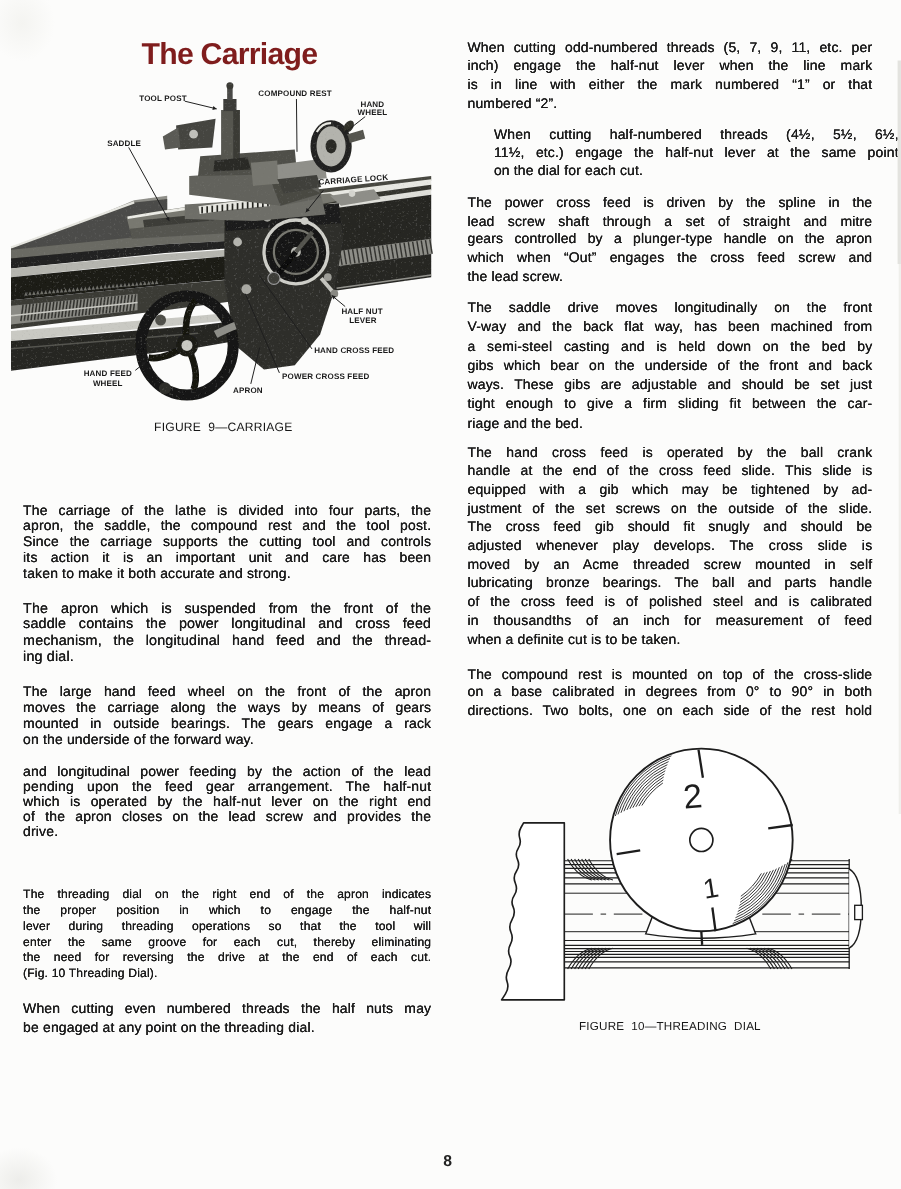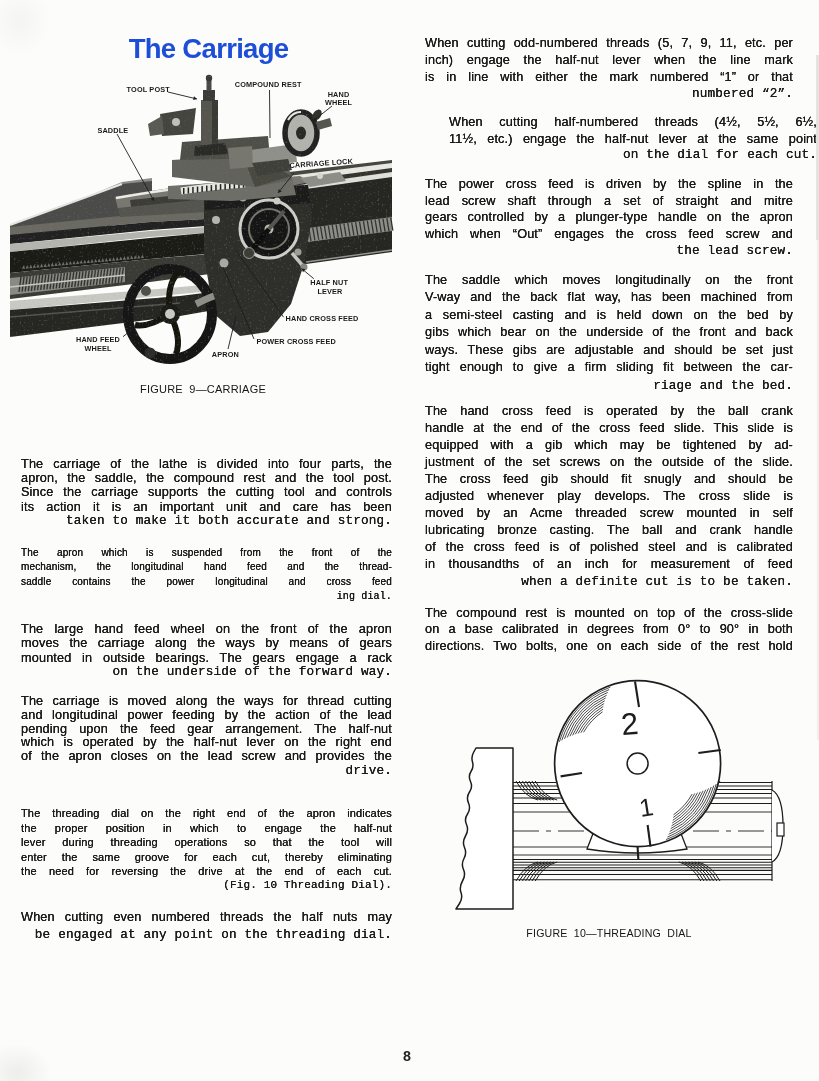--- a/index.html
+++ b/index.html
@@ -1,20 +1,20 @@
 <!DOCTYPE html>
 <html><head><meta charset="utf-8"><style>
 html,body{margin:0;padding:0;}
 body{width:819px;height:1081px;position:relative;background:#fcfcfb;overflow:hidden;font-family:"Liberation Sans",sans-serif;color:#1b1b1b;}
 .para{position:absolute;letter-spacing:0.15px;text-shadow:0 0 0.55px rgba(20,20,20,0.95),0 0 0.3px rgba(20,20,20,0.5);}
 .jl{text-align:justify;text-align-last:justify;white-space:normal;}
-.el{text-align:right;font-family:Liberation Mono, monospace;}
+.el{text-align:left;}
 .cap{position:absolute;font-weight:400;text-align:center;letter-spacing:0.2px;color:#161616;}
 </style></head><body>
-<div style="position:absolute;left:23px;top:34.9px;width:371px;text-align:center;font-size:27.5px;font-weight:700;line-height:28px;color:#1d4ed8;letter-spacing:-0.7px;">The Carriage</div>
+<div style="position:absolute;left:23px;top:34.9px;width:371px;text-align:center;font-size:27.5px;font-weight:700;line-height:28px;color:#7f1d1d;letter-spacing:-0.7px;">The Carriage</div>
 <svg style="position:absolute;left:0px;top:70px" width="410" height="325" viewBox="0 0 410 325">
 <defs>
       <filter id="grain" x="-2%" y="-2%" width="104%" height="104%">
         <feTurbulence type="fractalNoise" baseFrequency="0.5" numOctaves="2" seed="11" result="n"></feTurbulence>
         <feColorMatrix in="n" type="matrix" values="0 0 0 0 0.25  0 0 0 0 0.25  0 0 0 0 0.24  0.45 0.45 0.45 0 -0.75" result="dk"></feColorMatrix>
         <feColorMatrix in="n" type="matrix" values="0 0 0 0 0.92  0 0 0 0 0.92  0 0 0 0 0.90  -0.45 -0.45 -0.45 0 0.35" result="lt"></feColorMatrix>
         <feMerge result="nz">
           <feMergeNode in="dk"></feMergeNode>
           <feMergeNode in="lt"></feMergeNode>
         </feMerge>
@@ -241,34 +241,33 @@
 </svg>
 <div class="cap" style="left:17px;top:382.7px;width:372px;font-size:11px;line-height:12px;">FIGURE&nbsp; 9—CARRIAGE</div>
 <div class="cap" style="left:430px;top:926.8px;width:358px;font-size:10.6px;line-height:12px;">FIGURE&nbsp; 10—THREADING&nbsp; DIAL</div>
 <div class="para" style="left:21px;top:457.00px;width:371px;font-size:12.7px;line-height:14.2px;">
 <div class="jl">The carriage of the lathe is divided into four parts, the</div>
 <div class="jl">apron, the saddle, the compound rest and the tool post.</div>
 <div class="jl">Since the carriage supports the cutting tool and controls</div>
 <div class="jl">its action it is an important unit and care has been</div>
 <div class="el">taken to make it both accurate and strong.</div>
 </div>
-<div class="para" style="left:21px;top:545.78px;width:371px;font-size:10px;line-height:14.63px;">
+<div class="para" style="left:21px;top:545.78px;width:371px;font-size:13px;line-height:14.63px;">
 <div class="jl">The apron which is suspended from the front of the</div>
+<div class="jl">saddle contains the power longitudinal and cross feed</div>
 <div class="jl">mechanism, the longitudinal hand feed and the thread-</div>
-<div class="jl">saddle contains the power longitudinal and cross feed</div>
 <div class="el">ing dial.</div>
 </div>
 <div class="para" style="left:21px;top:621.61px;width:371px;font-size:12.7px;line-height:14.57px;">
 <div class="jl">The large hand feed wheel on the front of the apron</div>
 <div class="jl">moves the carriage along the ways by means of gears</div>
 <div class="jl">mounted in outside bearings.  The gears engage a rack</div>
 <div class="el">on the underside of the forward way.</div>
 </div>
 <div class="para" style="left:21px;top:694.75px;width:371px;font-size:12.7px;line-height:13.9px;">
-<div class="jl">The carriage is moved along the ways for thread cutting</div>
 <div class="jl">and longitudinal power feeding by the action of the lead</div>
 <div class="jl">pending upon the feed gear arrangement.  The half-nut</div>
 <div class="jl">which is operated by the half-nut lever on the right end</div>
 <div class="jl">of the apron closes on the lead screw and provides the</div>
 <div class="el">drive.</div>
 </div>
 <div class="para" style="left:21px;top:806.39px;width:371px;font-size:11px;line-height:14.42px;">
 <div class="jl">The threading dial on the right end of the apron indicates</div>
 <div class="jl">the proper position in which to engage the half-nut</div>
 <div class="jl">lever during threading operations so that the tool will</div>
@@ -292,37 +291,37 @@
 <div class="el">on the dial for each cut.</div>
 </div>
 <div class="para" style="left:425px;top:175.95px;width:368px;font-size:12.7px;line-height:16.7px;">
 <div class="jl">The power cross feed is driven by the spline in the</div>
 <div class="jl">lead screw shaft through a set of straight and mitre</div>
 <div class="jl">gears controlled by a plunger-type handle on the apron</div>
 <div class="jl">which when “Out” engages the cross feed screw and</div>
 <div class="el">the lead screw.</div>
 </div>
 <div class="para" style="left:425px;top:271.85px;width:368px;font-size:12.7px;line-height:17.5px;">
-<div class="jl">The saddle which moves longitudinally on the front</div>
+<div class="jl">The saddle drive moves longitudinally on the front</div>
 <div class="jl">V-way and the back flat way, has been machined from</div>
 <div class="jl">a semi-steel casting and is held down on the bed by</div>
 <div class="jl">gibs which bear on the underside of the front and back</div>
 <div class="jl">ways.  These gibs are adjustable and should be set just</div>
 <div class="jl">tight enough to give a firm sliding fit between the car-</div>
 <div class="el">riage and the bed.</div>
 </div>
 <div class="para" style="left:425px;top:402.77px;width:368px;font-size:12.7px;line-height:17.05px;">
 <div class="jl">The hand cross feed is operated by the ball crank</div>
 <div class="jl">handle at the end of the cross feed slide.  This slide is</div>
 <div class="jl">equipped with a gib which may be tightened by ad-</div>
 <div class="jl">justment of the set screws on the outside of the slide.</div>
 <div class="jl">The cross feed gib should fit snugly and should be</div>
 <div class="jl">adjusted whenever play develops.  The cross slide is</div>
 <div class="jl">moved by an Acme threaded screw mounted in self</div>
-<div class="jl">lubricating bronze casting.  The ball and crank handle</div>
+<div class="jl">lubricating bronze bearings.  The ball and parts handle</div>
 <div class="jl">of the cross feed is of polished steel and is calibrated</div>
 <div class="jl">in thousandths of an inch for measurement of feed</div>
 <div class="el">when a definite cut is to be taken.</div>
 </div>
 <div class="para" style="left:425px;top:604.67px;width:368px;font-size:12.7px;line-height:16.65px;">
 <div class="jl">The compound rest is mounted on top of the cross-slide</div>
 <div class="jl">on a base calibrated in degrees from 0° to 90° in both</div>
 <div class="jl">directions.  Two bolts, one on each side of the rest hold</div>
 </div>
 <svg style="position:absolute;left:430px;top:660px" width="370" height="290" viewBox="0 0 370 290">

